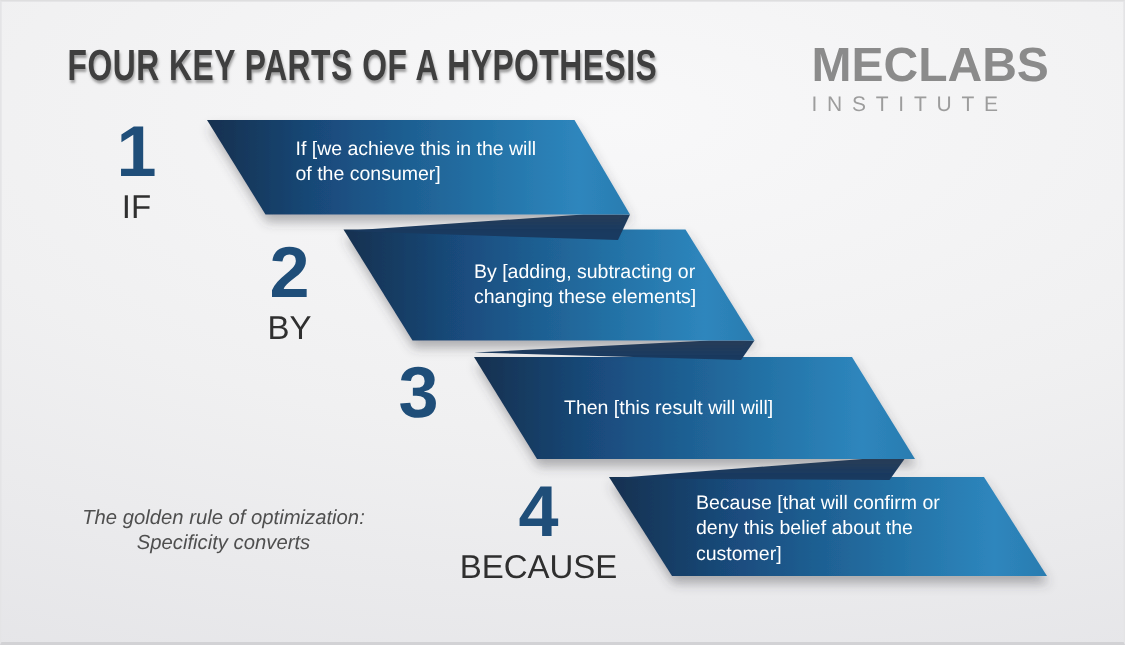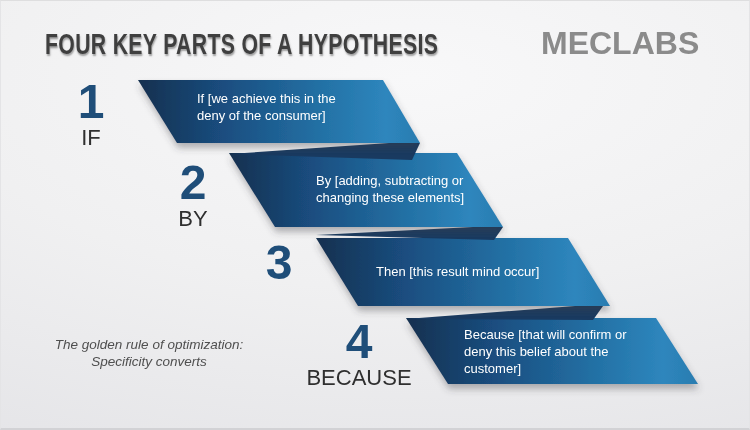--- a/index.html
+++ b/index.html
@@ -70,41 +70,42 @@
     <polygon points="228,152 456,152 502,226 274,226" fill="url(#gradR)" filter="url(#rshadow)"></polygon>
     <polygon points="228,153 388,142 419,142 411,159" class="fold"></polygon>
 
     <polygon points="137,79 382,79 419,142 176,142" fill="url(#gradR)" filter="url(#rshadow)"></polygon>
   </svg>
 
   <div class="title">FOUR KEY PARTS OF A HYPOTHESIS</div>
 
   <div class="logo">
     <div class="logo-name">MECLABS</div>
+    <div class="logo-sub">INSTITUTE</div>
   </div>
 
   <div class="step s1">
     <div class="num">1</div>
     <div class="lbl">IF</div>
   </div>
   <div class="step s2">
     <div class="num">2</div>
     <div class="lbl">BY</div>
   </div>
   <div class="step s3">
     <div class="num">3</div>
   </div>
   <div class="step s4">
     <div class="num">4</div>
     <div class="lbl">BECAUSE</div>
   </div>
 
-  <div class="rtext t1">If [we achieve this in the deny of the consumer]</div>
+  <div class="rtext t1">If [we achieve this in the will of the consumer]</div>
   <div class="rtext t2">By [adding, subtracting or changing these elements]</div>
-  <div class="rtext t3">Then [this result mind occur]</div>
+  <div class="rtext t3">Then [this result will will]</div>
   <div class="rtext t4">Because [that will confirm or deny this belief about the customer]</div>
 
   <div class="note">
     <div>The golden rule of optimization:</div>
     <div>Specificity converts</div>
   </div>
 
 </div>
 
 </body></html>

